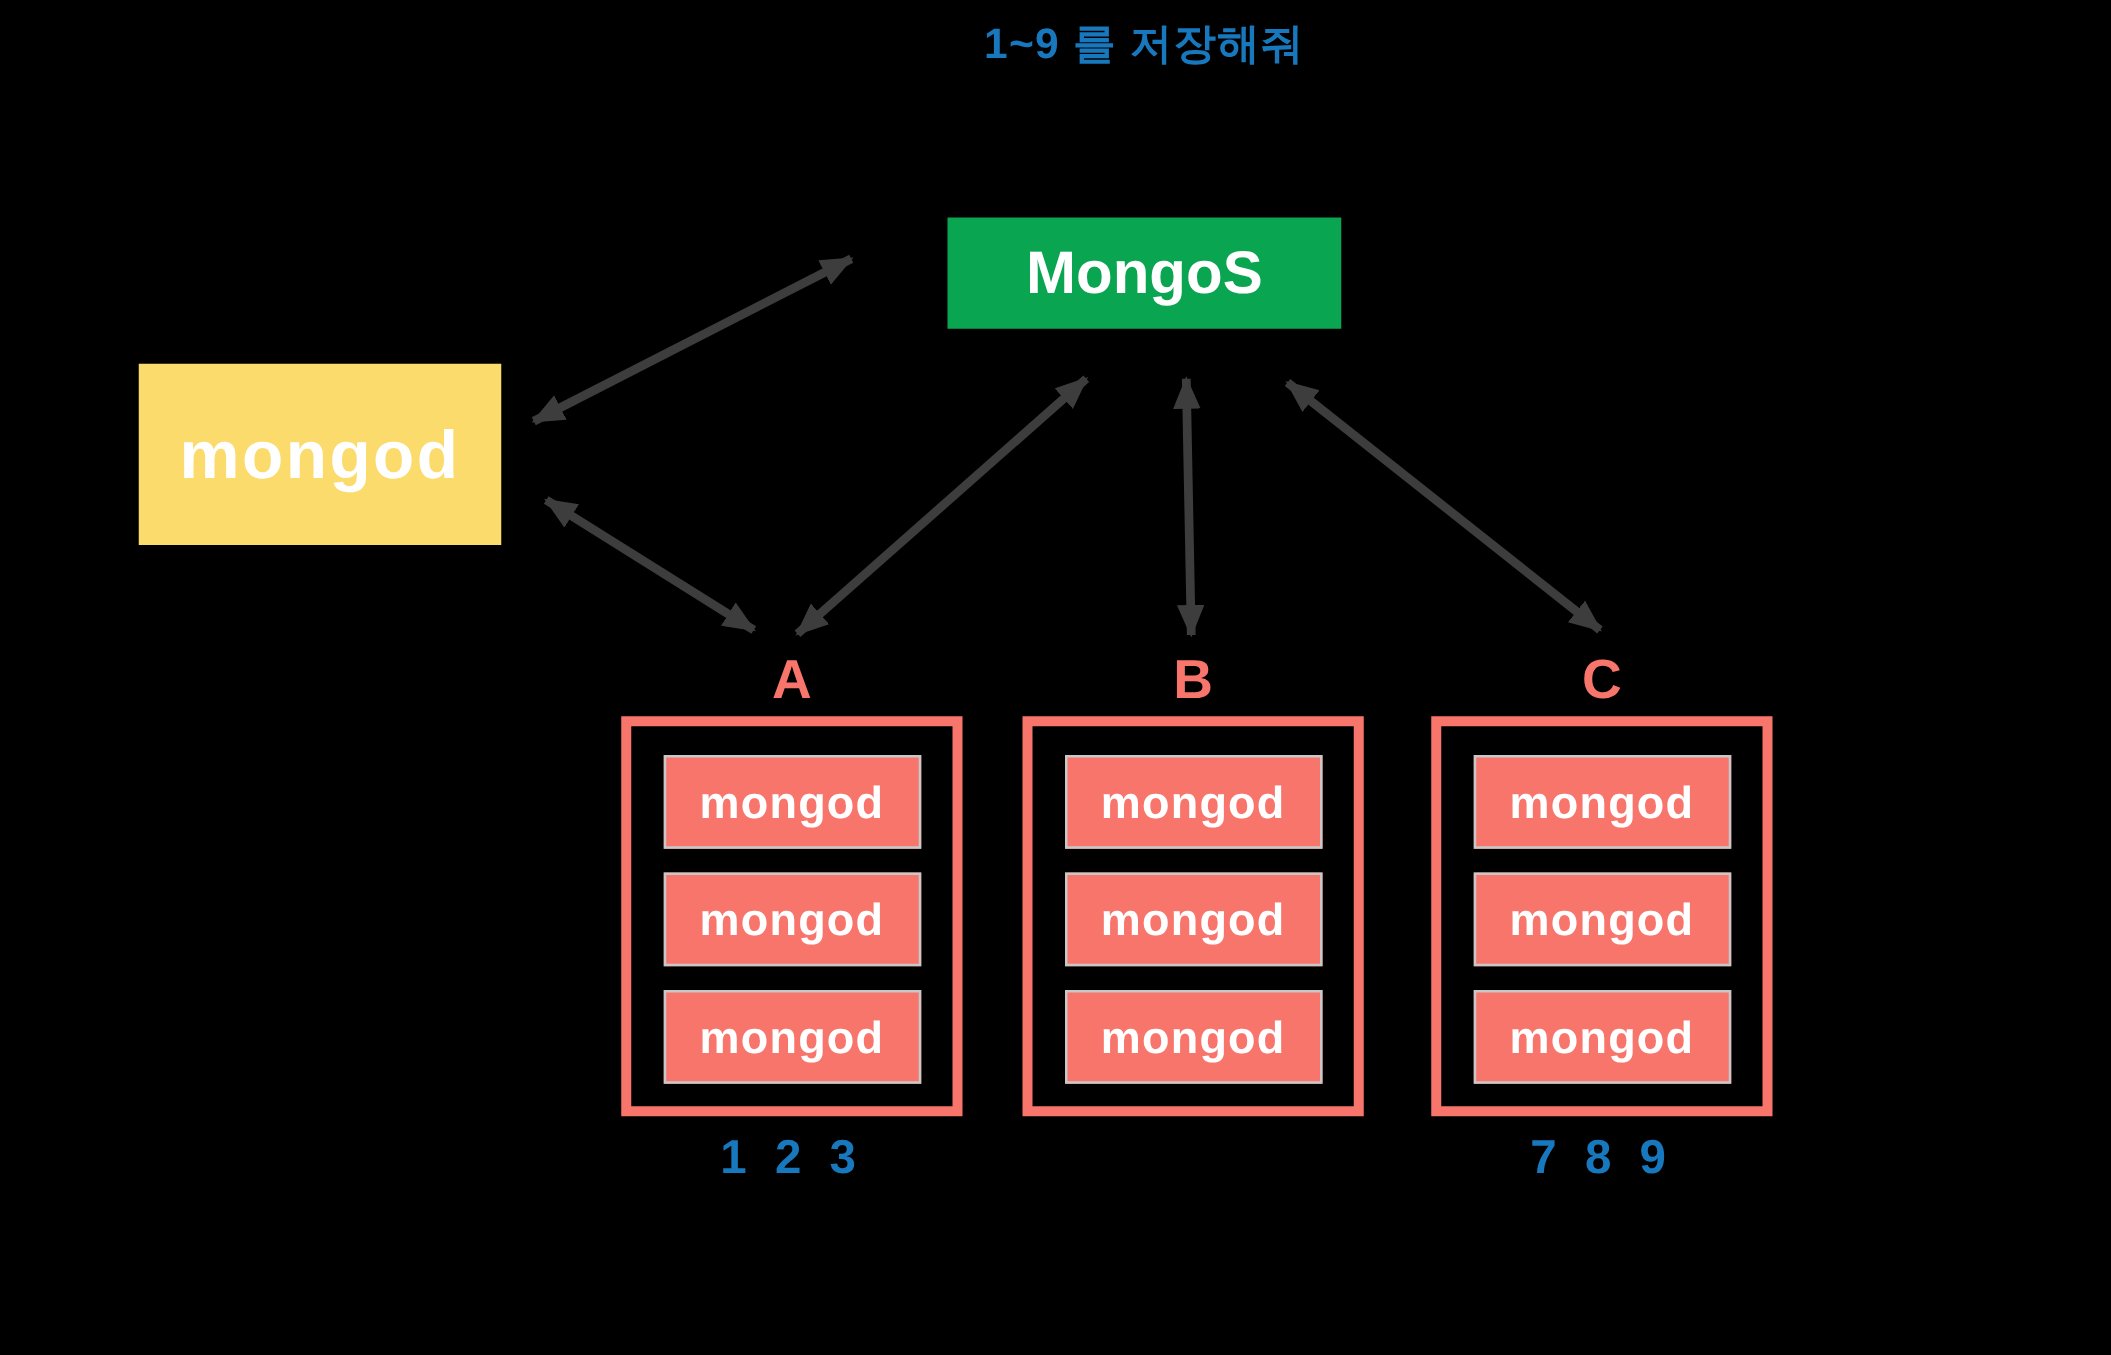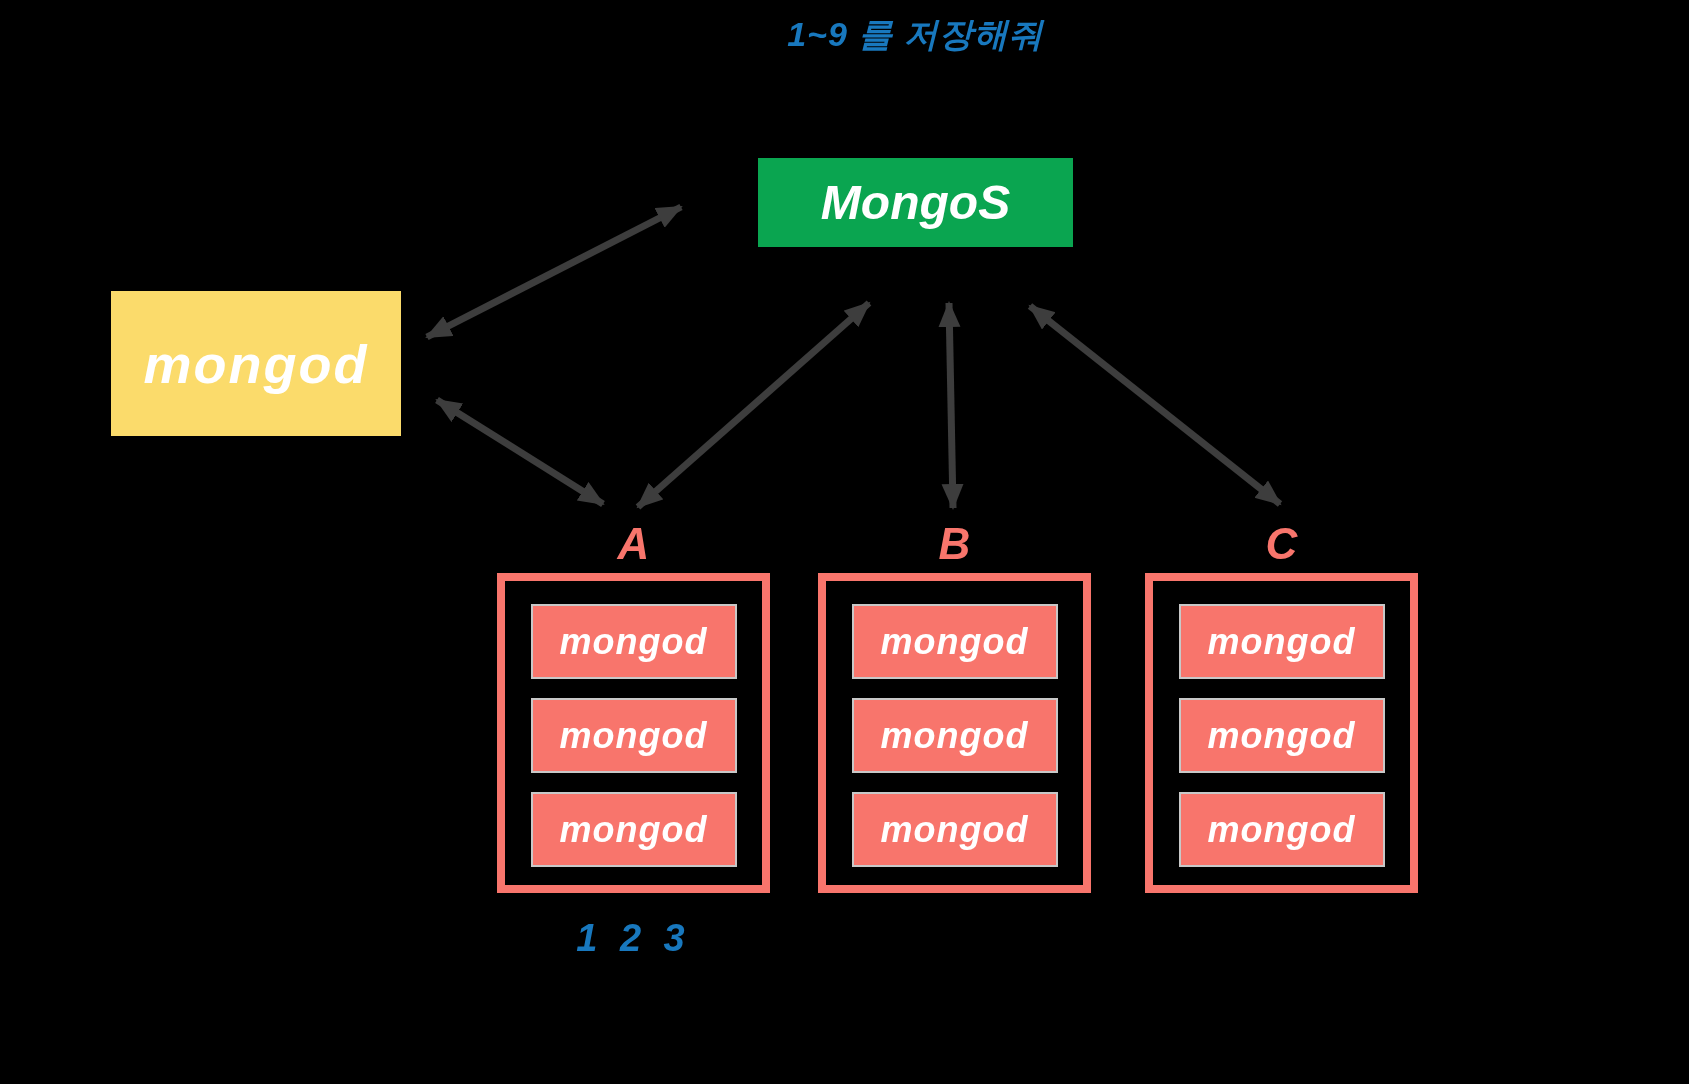--- a/index.html
+++ b/index.html
@@ -4,40 +4,39 @@
 <style>
   html, body { margin: 0; padding: 0; background: #000000; }
   .canvas {
     position: relative;
     width: 1689px;
     height: 1084px;
     background: #000000;
     overflow: hidden;
     font-family: "Liberation Sans", sans-serif;
     font-weight: 700;
-    font-style: italic;
   }
   .arrow-layer {
     position: absolute;
     left: 0; top: 0;
     width: 1689px; height: 1084px;
   }
   .diagram-title {
     position: absolute;
     left: 758px; top: 12px;
     width: 315px;
     text-align: center;
     font-size: 34px;
     letter-spacing: 1px;
     color: #1878be;
     white-space: nowrap;
   }
   .mongos-box {
     position: absolute;
-    left: 758px; top: 158px;
+    left: 758px; top: 174px;
     width: 315px; height: 89px;
     background: #0aa550;
     color: #ffffff;
     font-size: 48px;
     display: flex; align-items: center; justify-content: center;
   }
   .config-box {
     position: absolute;
     left: 111px; top: 291px;
     width: 290px; height: 145px;
@@ -76,21 +75,21 @@
     box-sizing: border-box;
     width: 206px; height: 75px;
     background: #f8756c;
     border: 2px solid #c8c8c8;
     color: #ffffff;
     font-size: 36px;
     letter-spacing: 1px;
     display: flex; align-items: center; justify-content: center;
   }
   .shard-values {
-    margin-top: 24px;
+    margin-top: 12px;
     font-size: 38px;
     letter-spacing: 6px;
     color: #1878be;
     white-space: nowrap;
   }
 </style>
 </head>
 <body>
 
 <div class="canvas">
@@ -137,15 +136,16 @@
     </div>
   </div>
 
   <div class="shard shard-c">
     <div class="shard-label">C</div>
     <div class="shard-box">
       <div class="node">mongod</div>
       <div class="node">mongod</div>
       <div class="node">mongod</div>
     </div>
+    <div class="shard-values">7 8 9</div>
   </div>
 
 </div>
 
 </body></html>

